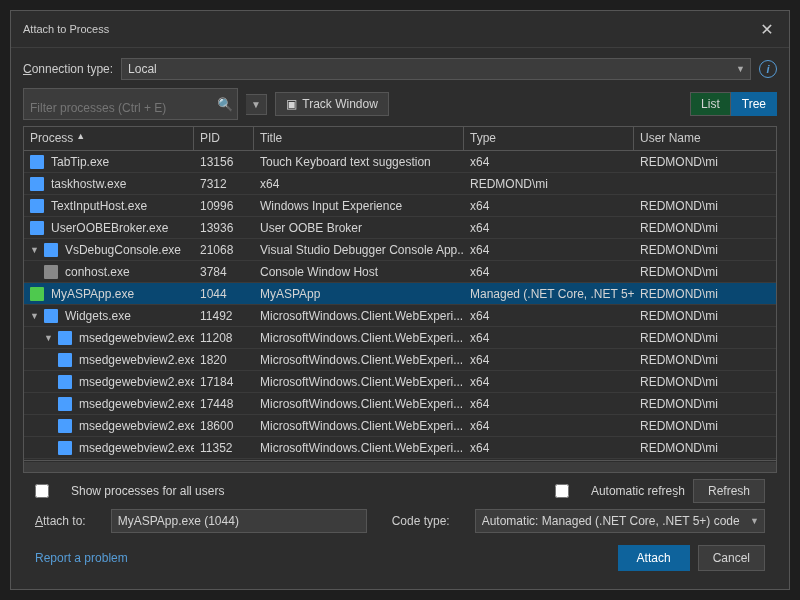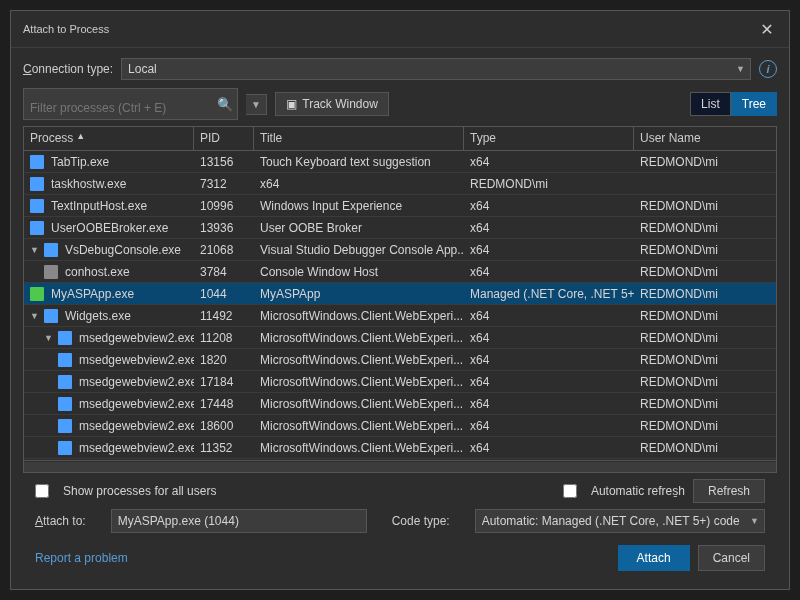--- a/index.html
+++ b/index.html
@@ -149,21 +149,21 @@
       display: flex;
       align-items: center;
       gap: 5px;
     }
     .view-buttons {
       margin-left: auto;
       display: flex;
       gap: 0;
     }
     .view-btn {
-      background: #0f172a;
+      background: #14532d;
       border: 1px solid #555;
       color: #d4d4d4;
       padding: 4px 10px;
       cursor: pointer;
       font-size: 12px;
     }
     .view-btn.active {
       background: #0e639c;
       border-color: #0e639c;
       color: white;
@@ -233,21 +233,21 @@
       background: #2d2d2d;
     }
     .show-all-row {
       display: flex;
       align-items: center;
       justify-content: space-between;
     }
     .checkbox-label {
       display: flex;
       align-items: flex-end;
-      gap: 14px;
+      gap: 22px;
       cursor: pointer;
     }
     .checkbox {
       width: 14px;
       height: 14px;
       border: 1px solid #666;
       background: transparent;
       cursor: pointer;
     }
     .auto-refresh-group {

